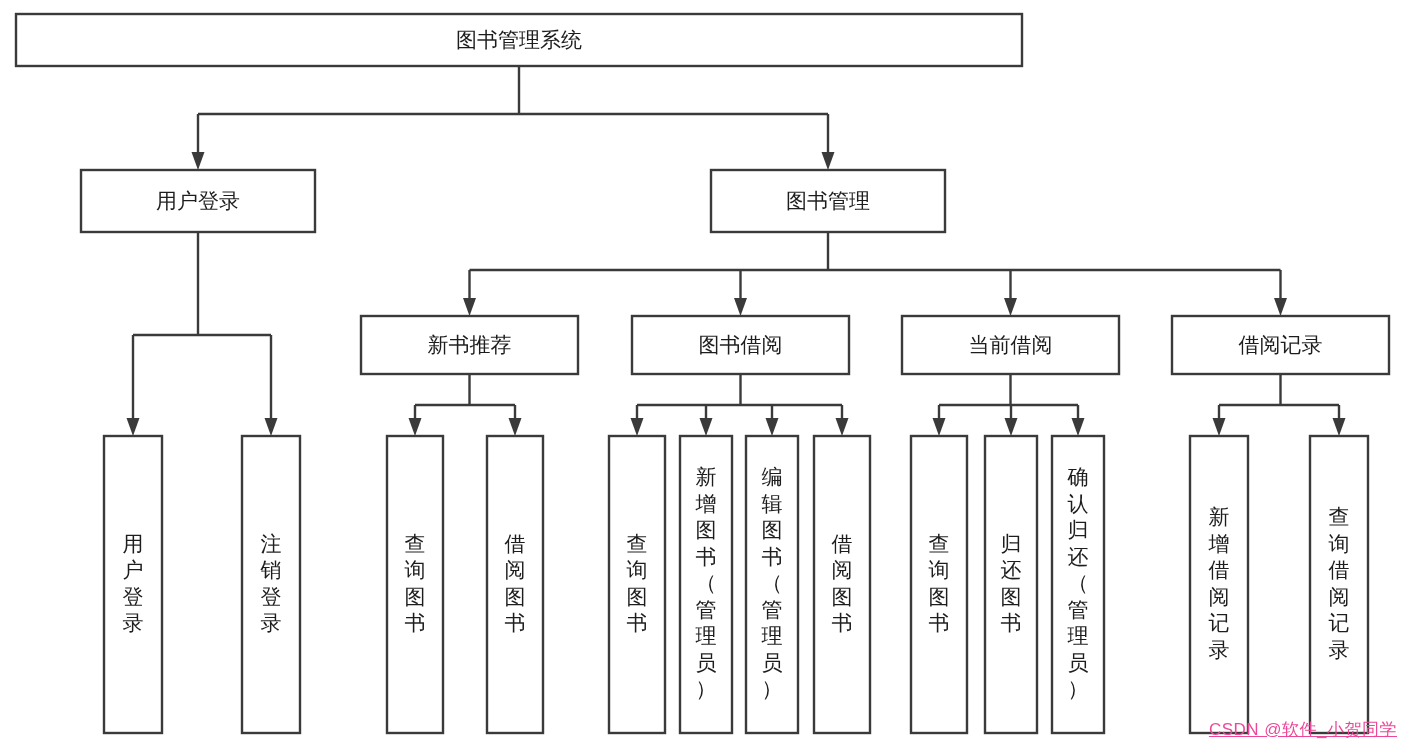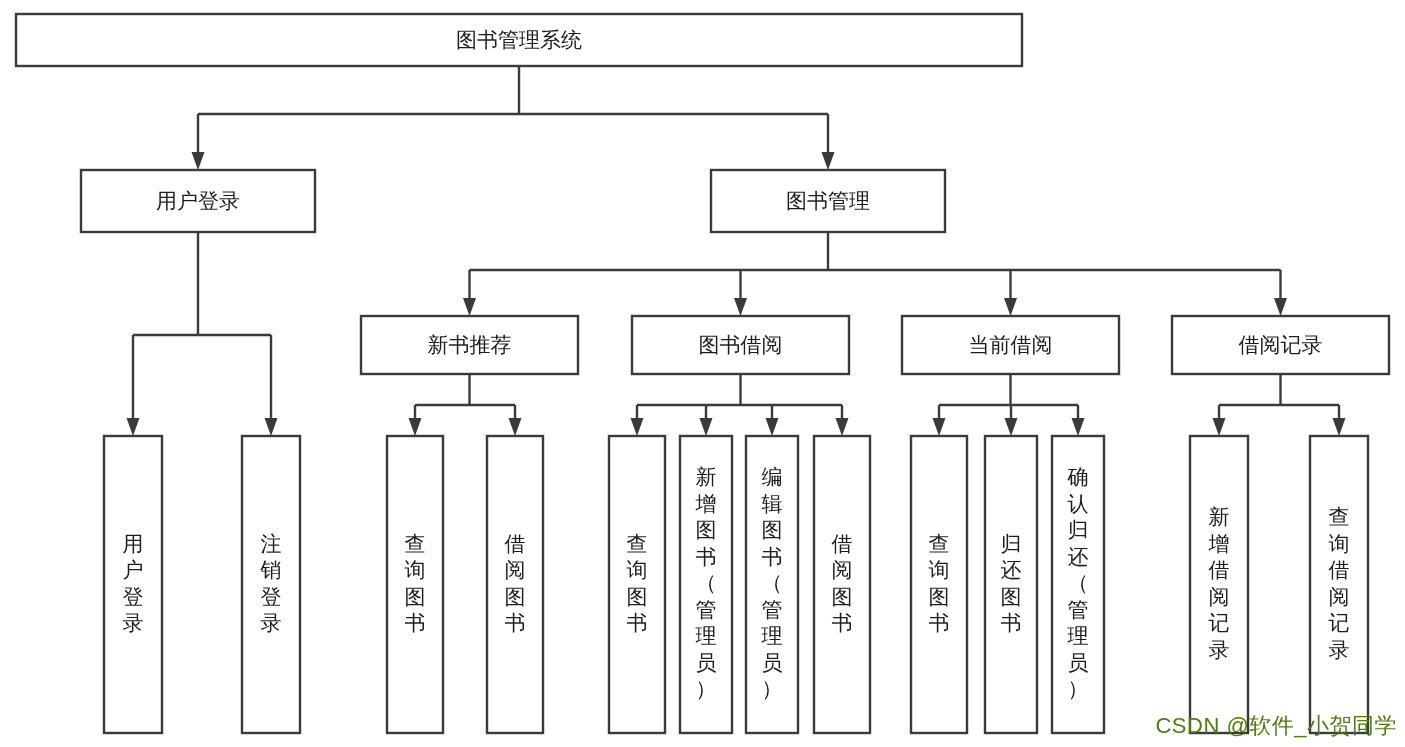--- a/index.html
+++ b/index.html
@@ -52,25 +52,26 @@
     font-family: "Liberation Sans", "DejaVu Sans", sans-serif;
     font-size: 21px;
     fill: #1d1d1d;
     text-anchor: middle;
   }
   .watermark {
     position: absolute;
     right: 8px;
     bottom: 6px;
     font-family: "Liberation Sans", "DejaVu Sans", sans-serif;
-    font-size: 22px;
-    color: #4d7c0f;
+    font-size: 17px;
+    color: #ec4899;
     letter-spacing: 0.5px;
     white-space: nowrap;
     user-select: none;
+    text-decoration: underline;
   }
 </style>
 </head>
 <body>
 
 <div id="canvas">
   <svg id="diagram" viewBox="0 0 1405 747">
     <g id="connector-layer">
         <path class="connector" d="M 519 66 L 519 114"></path>
         <path class="connector" d="M 198 114 L 828 114"></path>

